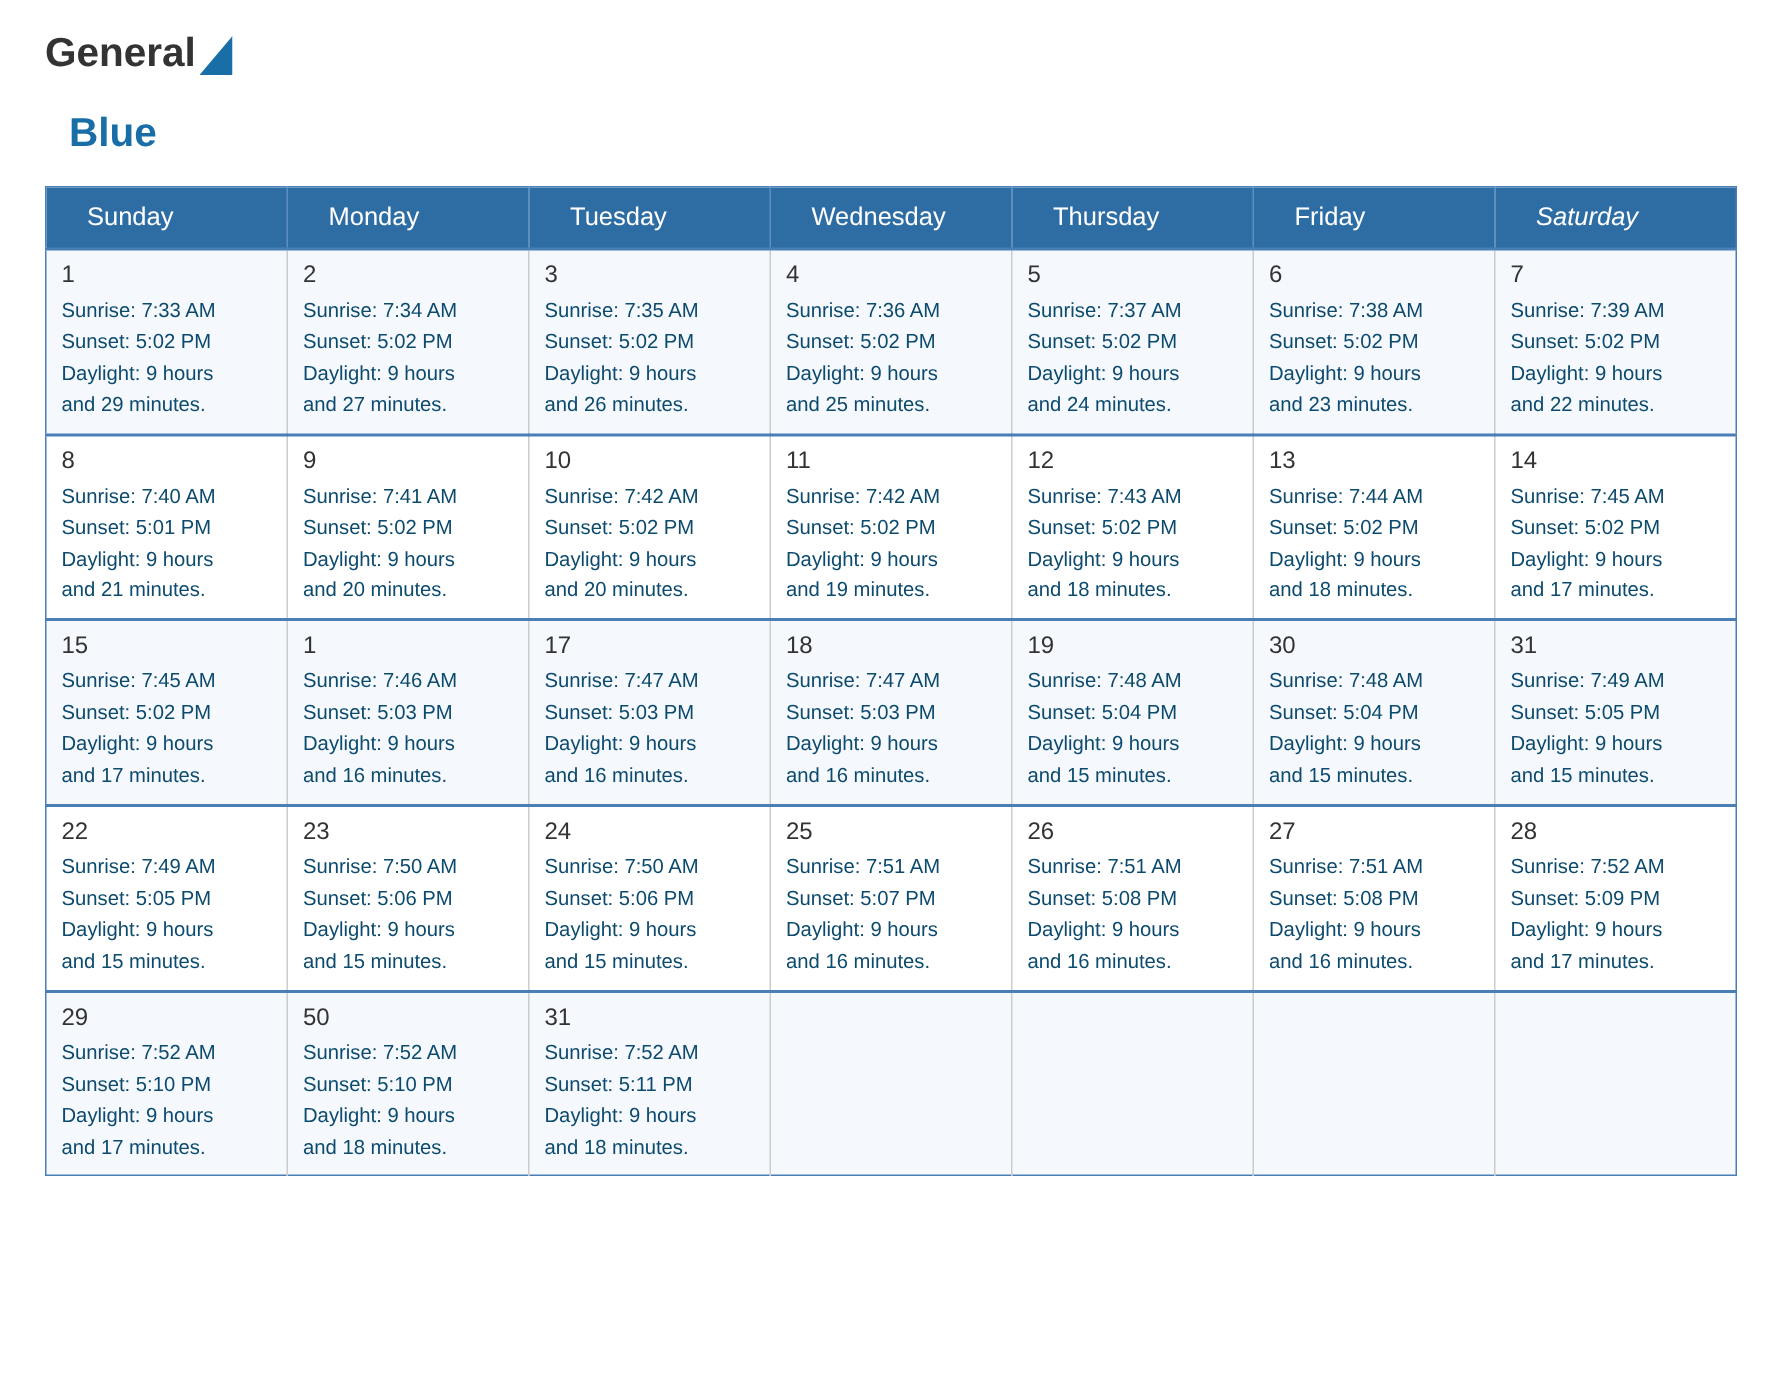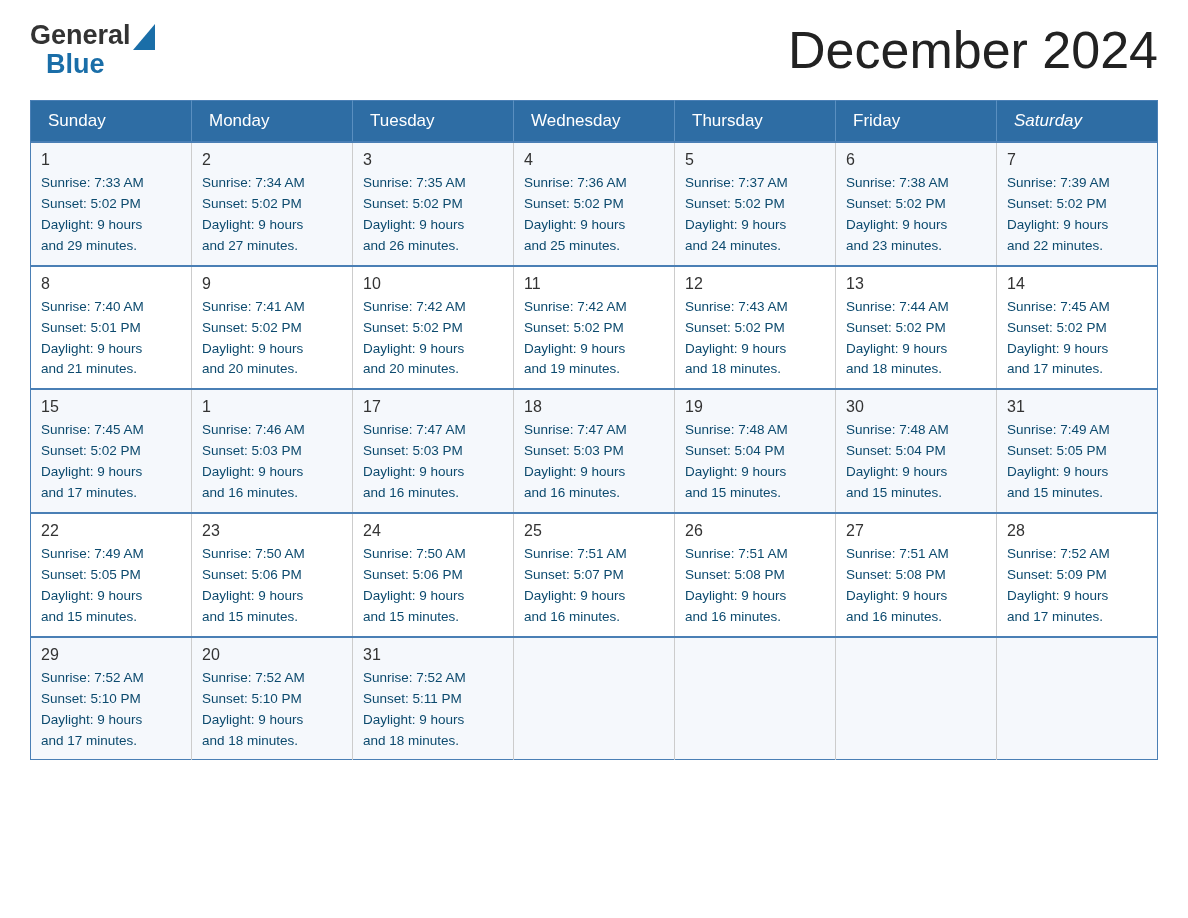--- a/index.html
+++ b/index.html
@@ -12,20 +12,21 @@
     }
     .header {
       display: flex;
       justify-content: space-between;
       align-items: flex-start;
       margin-bottom: 20px;
     }
     .logo-wrapper {
       display: flex;
       flex-direction: column;
+      gap: 24px;
     }
     .title-block {
       text-align: right;
     }
     .title-block h1 {
       font-size: 52px;
       font-weight: normal;
       color: #222;
     }
     .title-block h2 {
@@ -39,21 +40,21 @@
       border-collapse: collapse;
       border: 1px solid #4a7fb5;
     }
     thead tr {
       background-color: #2e6da4;
     }
     thead th {
       color: #fff;
       font-size: 17px;
       font-weight: normal;
-      padding: 10px 17px;
+      padding: 10px 27px;
       border-right: 1px solid #5a8fc0;
       text-align: left;
     }
     thead th:last-child {
       border-right: none;
       font-style: italic;
     }
     tbody tr {
       border-top: 2px solid #4a7fb5;
     }
@@ -100,21 +101,20 @@
       <span style="font-size:27px;font-weight:bold;color:#333;letter-spacing:0;">General</span>
       <svg width="22" height="26" viewBox="0 0 22 26" style="margin-left:2px;margin-top:2px;">
         <polygon points="0,26 22,0 22,26" fill="#1a6ea8"></polygon>
       </svg>
     </div>
     <div style="margin-top:-2px;margin-left:16px;">
       <span style="font-size:27px;font-weight:bold;color:#1a6ea8;">Blue</span>
     </div>
   </div>
   <div class="title-block">
-    <h1>December 2024</h1>
   </div>
 </div>
 
 <table>
   <thead>
     <tr>
       <th>Sunday</th>
       <th>Monday</th>
       <th>Tuesday</th>
       <th>Wednesday</th>
@@ -388,21 +388,21 @@
         <td>
         <span class="day-num">29</span>
         <div class="day-info">
           Sunrise: 7:52 AM<br>
           Sunset: 5:10 PM<br>
           Daylight: 9 hours<br>
           and 17 minutes.
         </div>
       </td>
         <td>
-        <span class="day-num">20</span>
+        <span class="day-num">50</span>
         <div class="day-info">
           Sunrise: 7:52 AM<br>
           Sunset: 5:10 PM<br>
           Daylight: 9 hours<br>
           and 18 minutes.
         </div>
       </td>
         <td>
         <span class="day-num">31</span>
         <div class="day-info">

